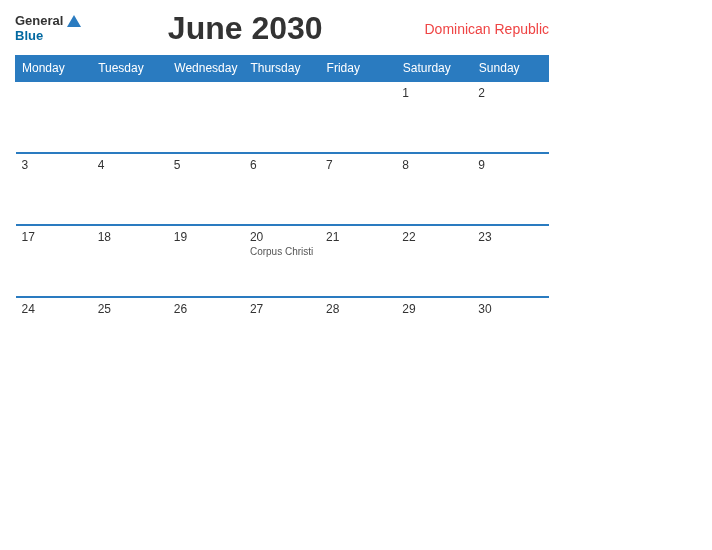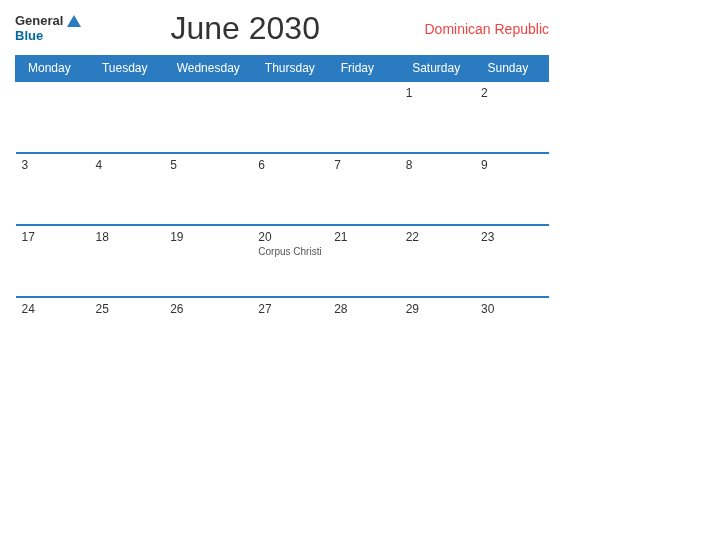--- a/index.html
+++ b/index.html
@@ -48,42 +48,42 @@
       width: 0;
       height: 0;
       border-left: 7px solid transparent;
       border-right: 7px solid transparent;
       border-bottom: 12px solid #2a7bc0;
       display: inline-block;
       margin-left: 2px;
     }
     .title {
       font-size: 32px;
-      font-weight: normal;
+      font-weight: bold;
       color: #333;
       text-align: center;
       flex: 1;
     }
     .country {
       font-size: 14px;
       color: #ef4444;
       text-align: right;
       min-width: 140px;
     }
     
     .calendar {
       width: 100%;
       border-collapse: collapse;
     }
     .calendar thead tr th {
       background-color: #2a7bc0;
       color: #fff;
       font-size: 12px;
       font-weight: normal;
-      padding: 5px 12px;
+      padding: 5px 6px;
       text-align: left;
       border: 1px solid #2a7bc0;
     }
     .calendar tbody tr {
       border-top: 2px solid #2a7bc0;
     }
     .calendar tbody tr td {
       padding: 4px 6px 0 6px;
       vertical-align: top;
       font-size: 12px;

